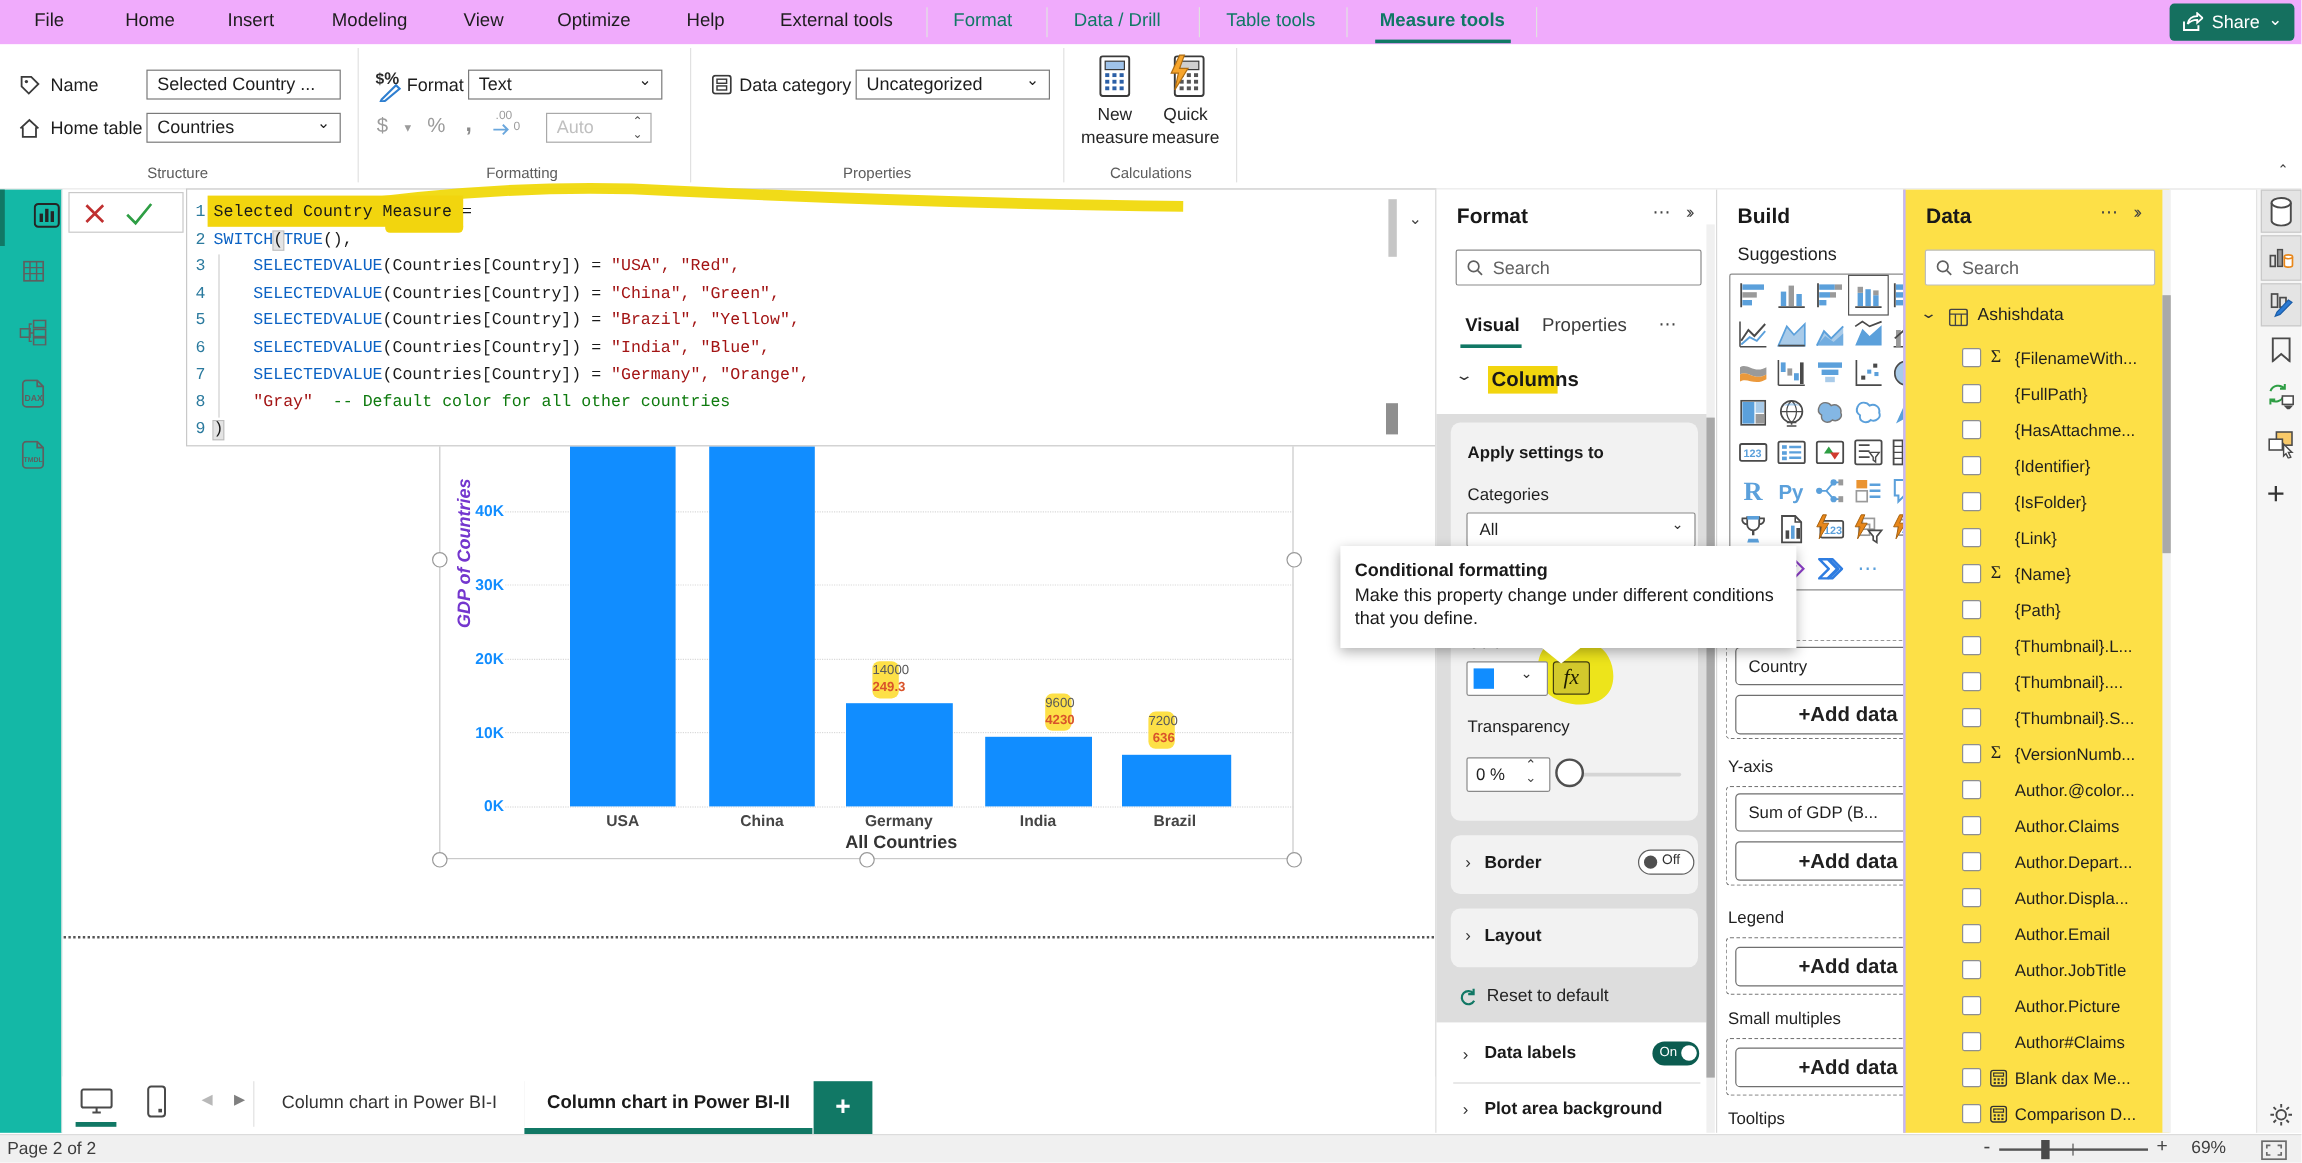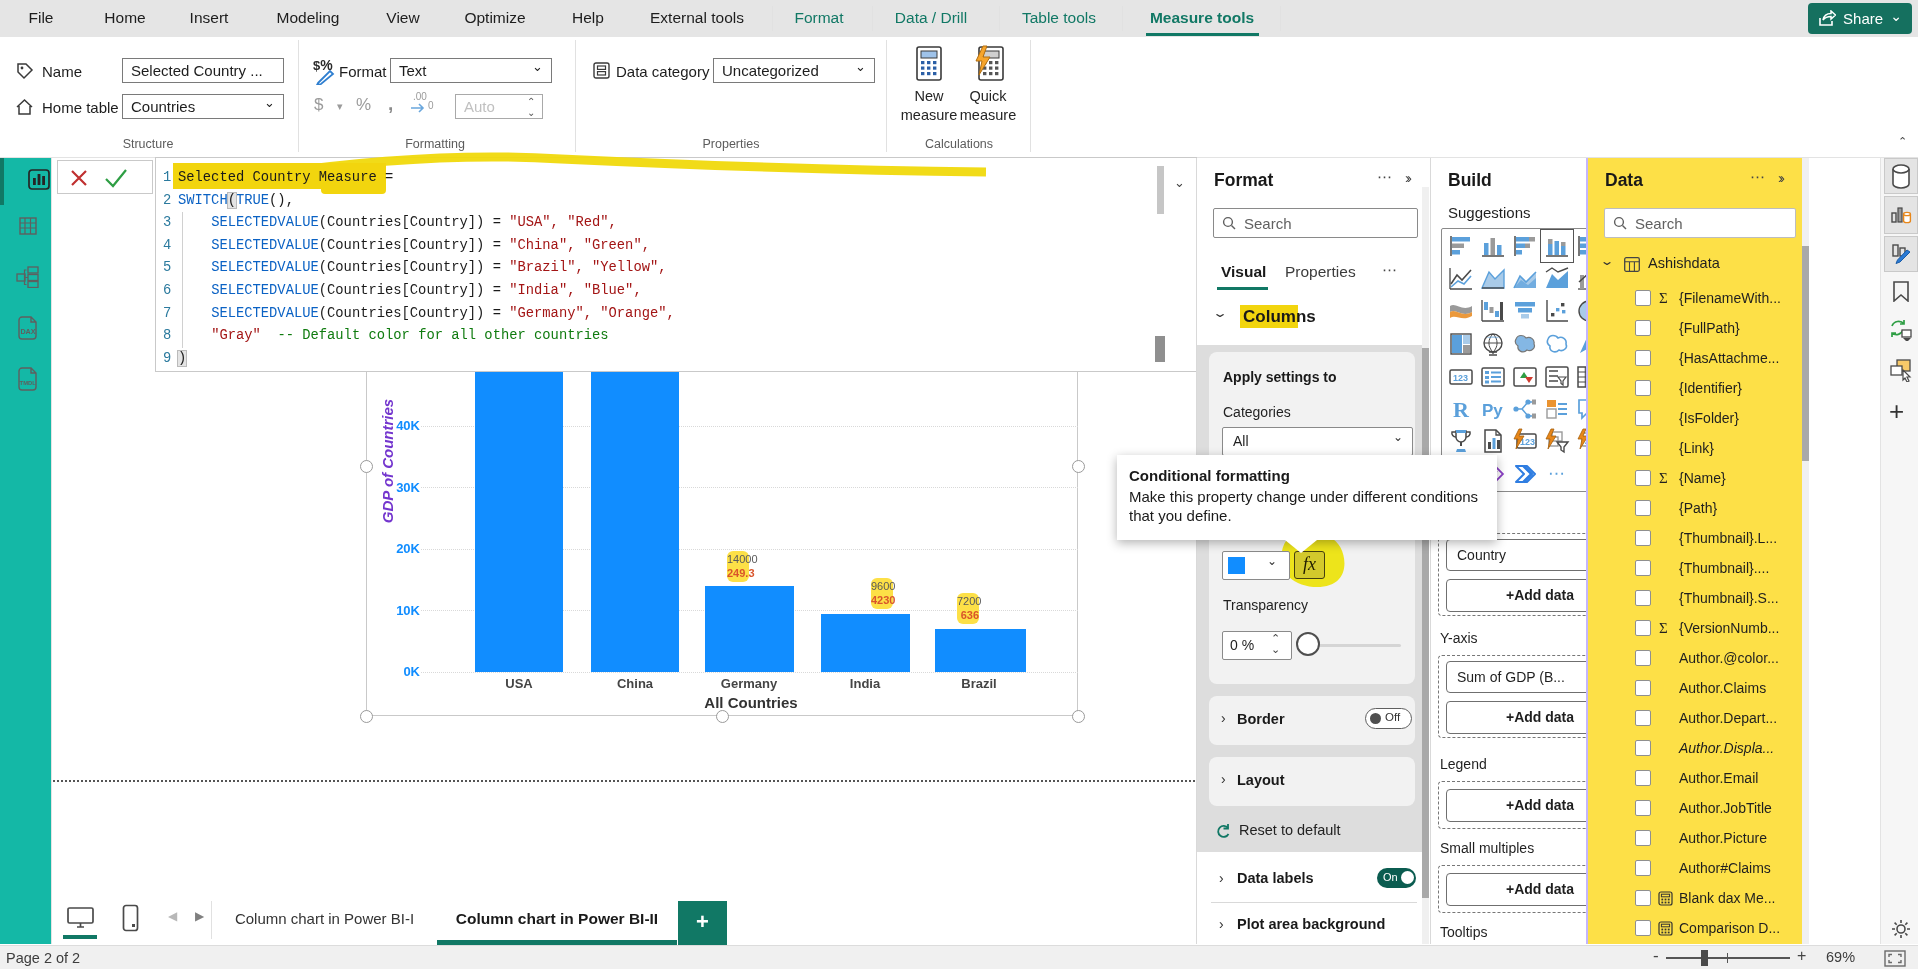--- a/index.html
+++ b/index.html
@@ -2,21 +2,21 @@
 <html><head>
 <meta charset="utf-8">
 <style>
   * { margin:0; padding:0; box-sizing:border-box; }
   html,body { width:1918px; height:969px; overflow:hidden; }
   body { font-family:"Liberation Sans", sans-serif; color:#252525; background:#fff; position:relative; }
   .abs { position:absolute; }
   svg { display:block; }
 
   
-  #topbar { position:absolute; left:0; top:0; width:1918px; height:37px; background:#e5e5e5; }
+  #topbar { position:absolute; left:0; top:0; width:1918px; height:37px; background:#f0abfc; }
   .menuitem { position:absolute; top:0; height:36px; line-height:36px; font-size:15.5px; color:#1d1d1d; text-align:center; }
   .ctx { color:#117865; }
   .tabsep { position:absolute; top:6px; height:25px; width:1px; background:#e1e1e1; }
   #mt-underline { position:absolute; left:1146px; top:33px; width:113px; height:3px; background:#117865; }
   #sharebtn { position:absolute; left:1808px; top:3px; width:104px; height:31px; background:#15705f; border-radius:4px; color:#fff; font-size:15px; display:flex; align-items:center; justify-content:center; gap:7px; }
 
   
   #ribbon { position:absolute; left:0; top:37px; width:1918px; height:121px; background:#fff; border-bottom:1px solid #e3e3e3; }
   .rlabel { position:absolute; top:100px; font-size:12.5px; color:#5c5c5c; text-align:center; }
   .rsep { position:absolute; top:3px; height:112px; width:1px; background:#e1e1e1; }
@@ -61,21 +61,21 @@
   .searchbox { position:absolute; height:30px; background:#fff; border:1px solid #8a8a8a; border-radius:2px; display:flex; align-items:center; padding:0 8px; color:#616161; font-size:15px; gap:8px; }
 
   
   #fscroll { position:absolute; left:0px; top:187px; width:226px; height:507px; background:#dddddd; }
   .fcard { position:absolute; left:8px; width:206px; background:#f2f2f2; border-radius:8px; }
   .ftext { font-size:14px; color:#1f1f1f; }
 
   
   .well { position:absolute; left:7px; width:204px; border:1px dashed #777; border-radius:4px; background:#fff; }
   .pill { position:absolute; left:7px; width:190px; height:32px; background:#fff; border:1px solid #6f6f6f; border-radius:4px; display:flex; align-items:center; font-size:14px; color:#1f1f1f; }
-  .addrow { position:absolute; left:7px; width:188px; height:33px; background:#fff; border:1px solid #6f6f6f; border-radius:4px; text-align:center; line-height:31px; font-size:14px; font-weight:bold; color:#1f1f1f; }
+  .addrow { position:absolute; left:7px; width:188px; height:33px; background:#fff; border:1px solid #6f6f6f; border-radius:4px; text-align:center; line-height:31px; font-size:17px; font-weight:bold; color:#1f1f1f; }
   .blabel { position:absolute; left:9px; font-size:14px; color:#1f1f1f; }
 
   
   .drow { position:absolute; left:0; width:210px; height:30px; display:flex; align-items:center; font-size:14px; color:#1f1f1f; }
   .cbx { width:16px; height:16px; border:1px solid #8f8f8f; border-radius:2px; background:#fff; flex:none; }
 
   
   #tabbar { position:absolute; left:52px; top:897px; width:1144px; height:48px; background:#fff; }
   #statusbar { position:absolute; left:0; top:945px; width:1918px; height:24px; background:#f0f0f0; border-top:1px solid #dcdcdc; font-size:14.5px; color:#3d3d3d; }
 
@@ -808,21 +808,21 @@
       <span style="margin-left:28px;">Author.@color...</span>
     </div>
   <div class="drow" style="top:515px;">
       <span class="cbx" style="margin-left:47px;"></span>
       <span style="margin-left:28px;">Author.Claims</span>
     </div>
   <div class="drow" style="top:545px;">
       <span class="cbx" style="margin-left:47px;"></span>
       <span style="margin-left:28px;">Author.Depart...</span>
     </div>
-  <div class="drow" style="top:575px;font-style:italic;">
+  <div class="drow" style="top:575px;">
       <span class="cbx" style="margin-left:47px;"></span>
       <span style="margin-left:28px;">Author.Displa...</span>
     </div>
   <div class="drow" style="top:605px;">
       <span class="cbx" style="margin-left:47px;"></span>
       <span style="margin-left:28px;">Author.Email</span>
     </div>
   <div class="drow" style="top:635px;">
       <span class="cbx" style="margin-left:47px;"></span>
       <span style="margin-left:28px;">Author.JobTitle</span>

